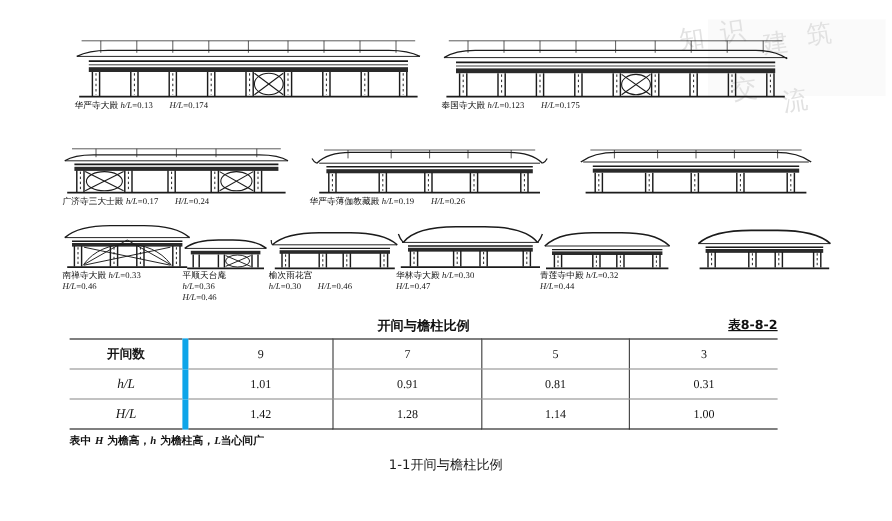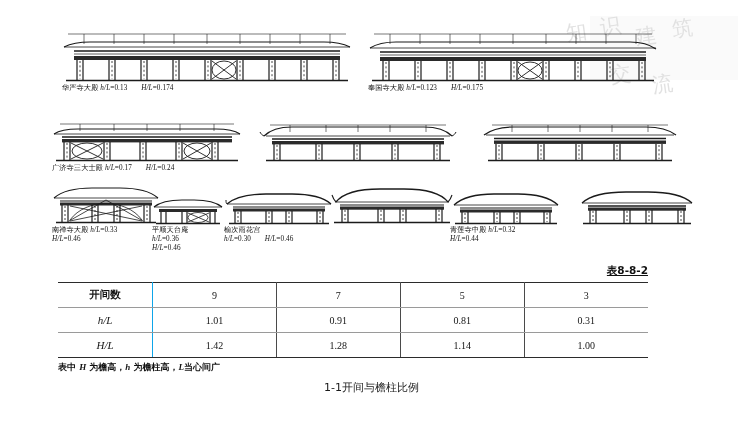--- a/index.html
+++ b/index.html
@@ -119,21 +119,21 @@
     border-left: 1px solid #4a4a4a;
     border-right: 1px solid #4a4a4a;
     border-top: 1px solid #9a9a9a;
     border-bottom: 1px solid #9a9a9a;
   }
   table.ratio-table tr.top td { border-top: 1.6px solid #2b2b2b; }
   table.ratio-table tr.bottom td { border-bottom: 1.6px solid #2b2b2b; }
   table.ratio-table td.rowhead {
     width: 92px;
     border-left: none;
-    border-right: 1px solid #0ea5e9;
+    border-right: 5px solid #0ea5e9;
     font-weight: normal;
   }
   table.ratio-table td.rowhead.cjk {
     font-family: "DejaVu Sans", sans-serif;
     font-weight: bold;
     font-size: 10.5px;
   }
   table.ratio-table td.rowhead.ital { font-style: italic; font-size: 11px; }
   table.ratio-table td.last { border-right: none; }
   .tbl-note {
@@ -413,20 +413,26 @@
             <line x1="19" y1="23" x2="19" y2="37"></line>
               <line x1="61" y1="23" x2="61" y2="37"></line>
             <line x1="99" y1="23" x2="99" y2="37"></line>
               <line x1="137" y1="23" x2="137" y2="37"></line>
             <line x1="179" y1="23" x2="179" y2="37"></line>
           </g>
           <line x1="8" y1="38.6" x2="192" y2="38.6" stroke-width="1.5"></line>
         </g>
       </svg>
     </div>
+    <div class="cap">
+      <span class="name">华严寺薄伽教藏殿</span>
+      <span class="ratio">h/L</span><span>=0.19</span>
+      <span class="sp"></span>
+      <span class="ratio">H/L</span><span>=0.26</span>
+    </div>
   </div>
 
   <div class="fig" style="left:480px; top:0px; width:200px;">
     <div class="drawing">
       <svg class="bldg" width="200" height="42" viewBox="0 0 200 42">
         <g stroke="#1b1b1b" fill="none" stroke-width="0.8">
           <line x1="12" y1="3" x2="188" y2="3" stroke-width="0.6"></line>
           <g stroke-width="0.6">
             <line x1="32" y1="3" x2="32" y2="10"></line>
               <line x1="68" y1="3" x2="68" y2="10"></line>
@@ -614,20 +620,29 @@
           <g stroke-width="0.8" stroke-dasharray="2 2">
             <line x1="15" y1="22" x2="15" y2="33"></line>
               <line x1="51" y1="22" x2="51" y2="33"></line>
             <line x1="73" y1="22" x2="73" y2="33"></line>
               <line x1="109" y1="22" x2="109" y2="33"></line>
           </g>
           <line x1="4" y1="34.6" x2="120" y2="34.6" stroke-width="1.5"></line>
         </g>
       </svg>
     </div>
+    <div class="cap">
+      <div>
+        <span class="name">华林寺大殿</span>
+        <span class="ratio">h/L</span><span>=0.30</span>
+      </div>
+      <div>
+        <span class="ratio">H/L</span><span>=0.47</span>
+      </div>
+    </div>
   </div>
 
   <div class="fig" style="left:450px; top:6px; width:112px;">
     <div class="drawing">
       <svg class="bldg" width="112" height="34" viewBox="0 0 112 34">
         <g stroke="#1b1b1b" fill="none" stroke-width="0.8">
           <path d="M4,13 C14,4 28,2 44,2 L68,2 C84,2 98,4 108,13" stroke-width="1.3"></path>
           <line x1="4" y1="13" x2="108" y2="13" stroke-width="0.8"></line>
           <line x1="10" y1="16" x2="102" y2="16" stroke-width="1.2"></line>
           <rect x="10" y="17.5" width="92" height="3" fill="#2a2a2a" stroke="none"></rect>
@@ -688,20 +703,21 @@
           </g>
           <line x1="5" y1="33.6" x2="113" y2="33.6" stroke-width="1.5"></line>
         </g>
       </svg>
     </div>
   </div>
 </div>
 
 <div id="table-block">
   <div class="tbl-head">
+    <div class="tbl-title">开间与檐柱比例</div>
     <div class="tbl-number">表8-8-2</div>
   </div>
 
   <table class="ratio-table">
     <tbody>
       <tr class="top">
         <td class="rowhead cjk">开间数</td>
         <td>9</td>
         <td>7</td>
         <td>5</td>

